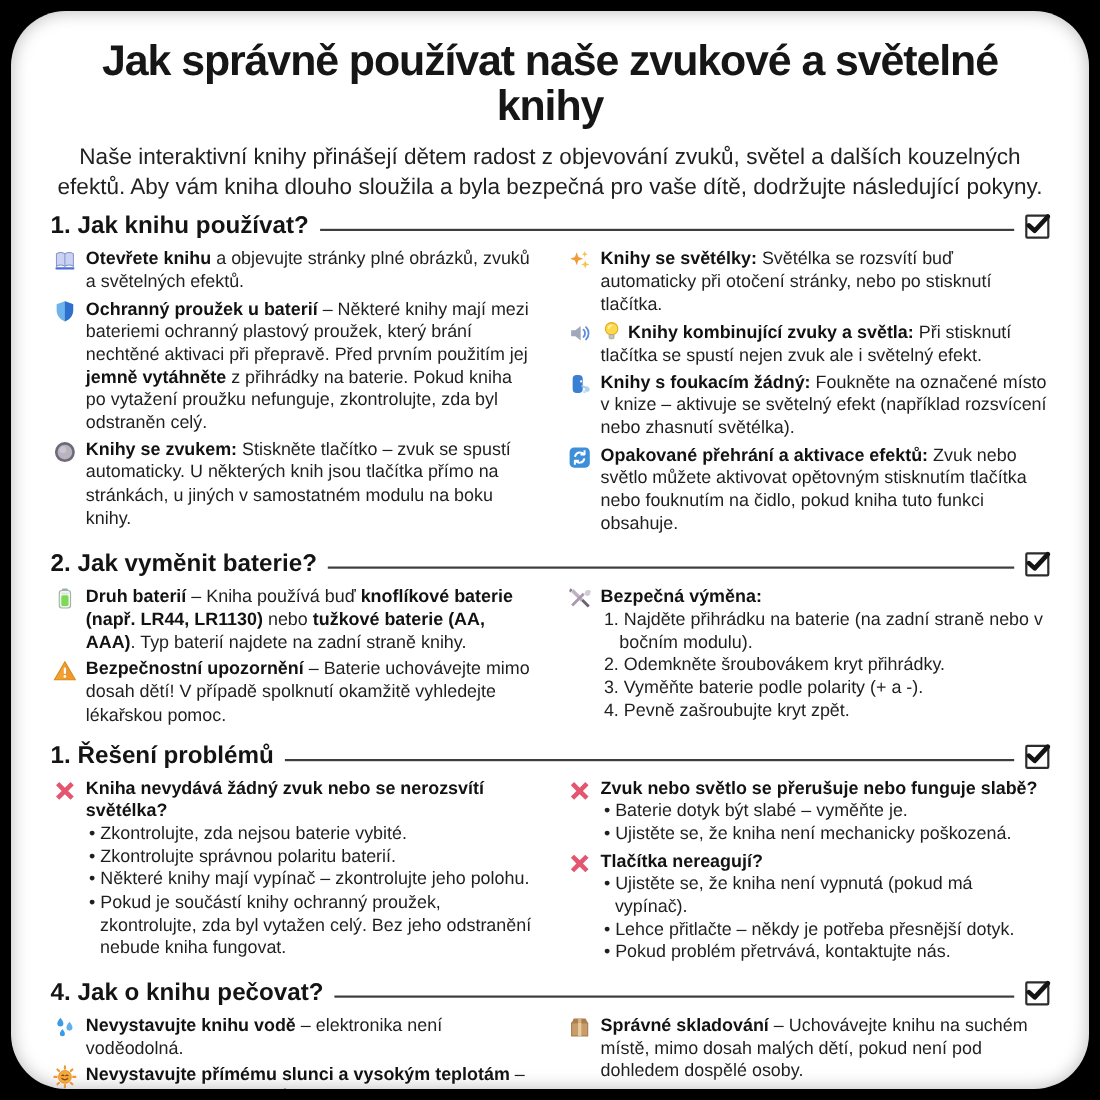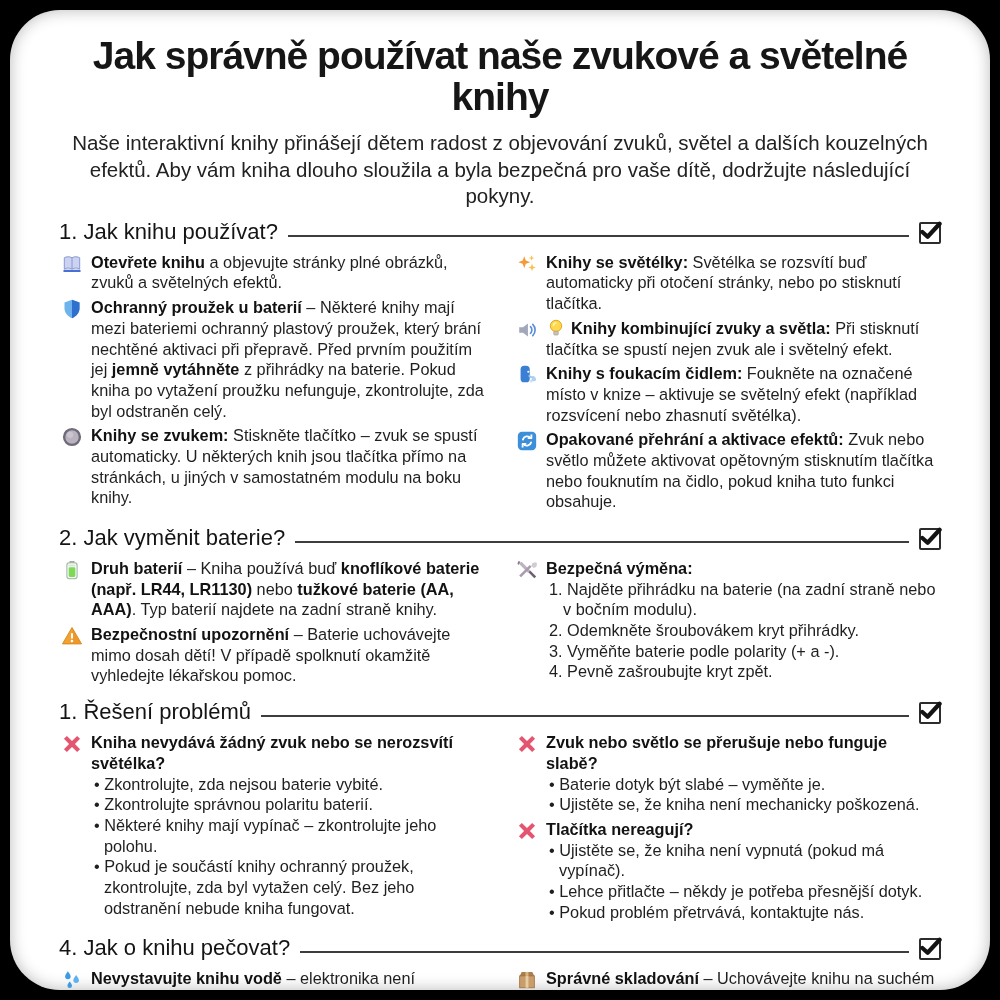--- a/index.html
+++ b/index.html
@@ -1,29 +1,29 @@
 <!DOCTYPE html>
 <html lang="cs"><head>
 <meta charset="utf-8">
 <style>
   html,body{margin:0;padding:0;width:1000px;height:1000px;background:#000;}
   .frame{position:relative;width:1000px;height:1000px;background:#000;overflow:hidden;}
   .page{
     position:absolute;inset:10px;background:#fff;border-radius:50px;
     box-shadow:inset 0 0 16px rgba(0,0,0,.28);
-    padding:20px 49px 8px;box-sizing:border-box;overflow:hidden;
+    padding:20px 36px 8px;box-sizing:border-box;overflow:hidden;
     font-family:"Liberation Sans",sans-serif;color:#1b1b1b;
   }
   h1{
     font-size:39px;line-height:1.05;margin:6px 0 12px;text-align:center;
     font-weight:bold;letter-spacing:-1px;color:#161616;
   }
   .intro{font-size:20.5px;text-align:center;line-height:1.3;margin:0 auto 2px;max-width:920px;color:#222;}
   .sec-head{display:flex;align-items:center;margin:9px 0 3px;}
-  .sec-head h2{font-size:22px;margin:0;white-space:nowrap;font-weight:normal;color:#141414;}
+  .sec-head h2{font-size:22px;margin:0;white-space:nowrap;font-weight:bold;color:#141414;}
   .rule{flex:1;border-bottom:2.5px solid #3d3d3d;margin:8px 10px 0 10px;}
   .checkbox{width:18px;height:18px;border:2.2px solid #2c2c2c;border-radius:2px;position:relative;flex:none;margin-top:2px;background:#fff;cursor:pointer;}
   .checkbox svg{position:absolute;left:-2px;top:-5px;width:23px;height:23px;}
   .cols{display:grid;grid-template-columns:1fr 1fr;column-gap:28px;align-items:start;}
   .item{display:flex;gap:7px;margin:4px 0;}
   .gutter{flex:none;width:25px;display:flex;justify-content:center;padding-top:1px;}
   .icon{width:22px;height:22px;display:inline-block;}
   .icon svg{width:100%;height:100%;display:block;}
   .inline-icon{width:20px;height:20px;display:inline-block;vertical-align:-4px;margin-right:5px;}
   .inline-icon svg{width:100%;height:100%;display:block;}
@@ -132,21 +132,21 @@
                     <svg viewBox="0 0 24 24">
                       <path d="M5 6a4 4 0 014-4h2a4 4 0 014 4v10a4 4 0 01-4 4H9a4 4 0 01-4-4z" fill="#3b7fd4"></path>
                       <circle cx="13.4" cy="8.5" r="1.1" fill="#fff"></circle>
                       <path d="M14.5 13c1.8 1.4 3.2 1.7 5 1.4" stroke="#9cc7ef" stroke-width="2" fill="none" stroke-linecap="round"></path>
                       <circle cx="19.5" cy="16.5" r="2.4" fill="#aed2f2"></circle>
                       <circle cx="16.8" cy="18.6" r="1.5" fill="#c4def6"></circle>
                     </svg>
                   </span>
                 </span>
                 <div class="body">
-                  <p class="txt"><span class="b">Knihy s foukacím čidlem:</span><span> Foukněte na označené místo v knize – aktivuje se světelný efekt (například rozsvícení nebo zhasnutí světélka).</span></p>
+                  <p class="txt"><span class="b">Knihy s foukacím žádný:</span><span> Foukněte na označené místo v knize – aktivuje se světelný efekt (například rozsvícení nebo zhasnutí světélka).</span></p>
                 </div>
               </div>
               <div class="item">
                 <span class="gutter">
                   <span class="icon">
                     <svg viewBox="0 0 24 24">
                       <rect x="2" y="2" width="20" height="20" rx="4.5" fill="#3d8fd9"></rect>
                       <path d="M7.5 10.5a5 5 0 018.6-1.8M16.5 13.5a5 5 0 01-8.6 1.8" stroke="#fff" stroke-width="2" fill="none" stroke-linecap="round"></path>
                       <path d="M16.8 4.8v4h-4" stroke="#fff" stroke-width="2" fill="none" stroke-linejoin="round"></path>
                       <path d="M7.2 19.2v-4h4" stroke="#fff" stroke-width="2" fill="none" stroke-linejoin="round"></path>

